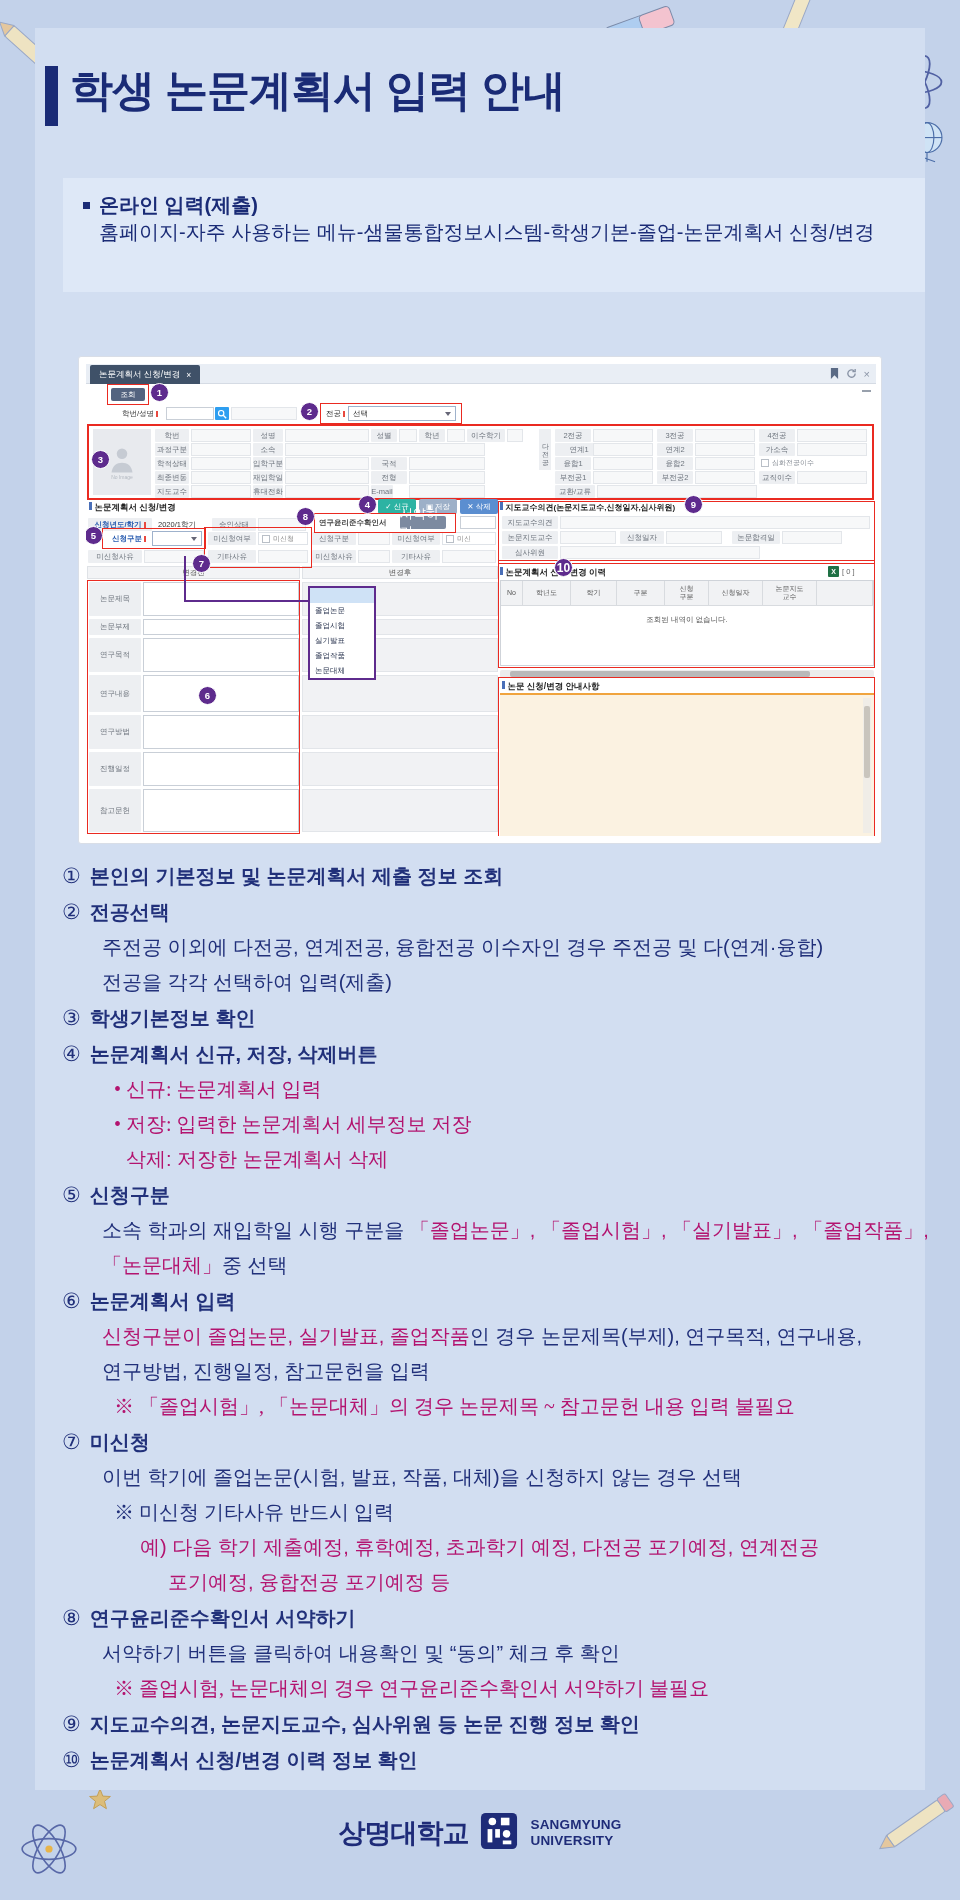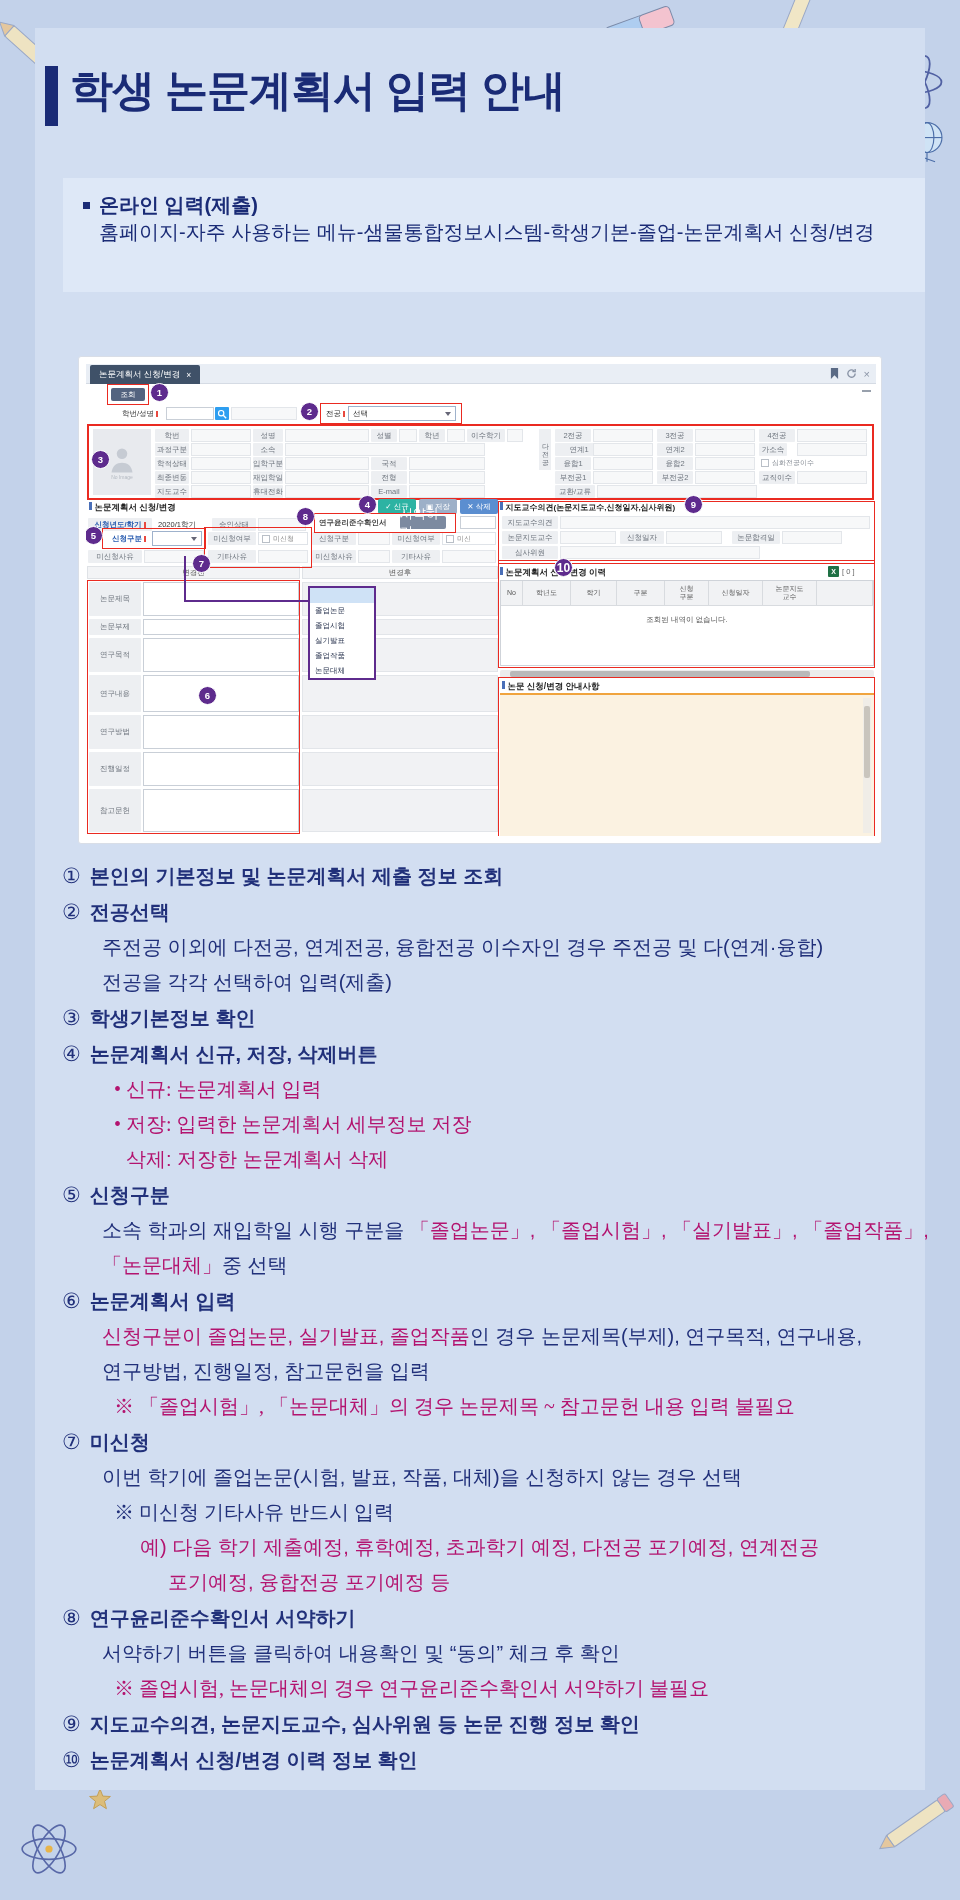--- a/index.html
+++ b/index.html
@@ -235,35 +235,35 @@
         <div class="val" style="left:102px;top:45px;width:60px;"></div>
         <div class="lbl" style="left:164px;top:45px;width:30px;">재입학일</div>
         <div class="val" style="left:196px;top:45px;width:84px;"></div>
         <div class="lbl" style="left:282px;top:45px;width:36px;">전형</div>
         <div class="val" style="left:320px;top:45px;width:76px;"></div>
 
         <div class="lbl" style="left:66px;top:59px;width:34px;">지도교수</div>
         <div class="val" style="left:102px;top:59px;width:60px;"></div>
         <div class="lbl" style="left:164px;top:59px;width:30px;">휴대전화</div>
         <div class="val" style="left:196px;top:59px;width:84px;"></div>
-        <div class="lbl" style="left:282px;top:59px;width:36px;">E-mail</div>
+        <div class="lbl" style="left:282px;top:59px;width:22px;">E-mail</div>
         <div class="val" style="left:320px;top:59px;width:76px;"></div>
 
         <div class="vbar" style="left:450px;top:3px;width:12px;height:41px;writing-mode:vertical-rl;letter-spacing:1px;">다전공</div>
         <div class="lbl" style="left:466px;top:3px;width:36px;">2전공</div>
         <div class="val" style="left:504px;top:3px;width:60px;"></div>
         <div class="lbl" style="left:568px;top:3px;width:36px;">3전공</div>
         <div class="val" style="left:606px;top:3px;width:60px;"></div>
         <div class="lbl" style="left:670px;top:3px;width:36px;">4전공</div>
         <div class="val" style="left:708px;top:3px;width:70px;"></div>
         <div class="lbl" style="left:466px;top:17px;width:48px;">연계1</div>
         <div class="val" style="left:504px;top:17px;width:60px;"></div>
         <div class="lbl" style="left:568px;top:17px;width:36px;">연계2</div>
         <div class="val" style="left:606px;top:17px;width:60px;"></div>
-        <div class="lbl" style="left:670px;top:17px;width:28px;">가소속</div>
+        <div class="lbl" style="left:670px;top:17px;width:36px;">가소속</div>
         <div class="val" style="left:708px;top:17px;width:70px;"></div>
         <div class="lbl" style="left:466px;top:31px;width:36px;">융합1</div>
         <div class="val" style="left:504px;top:31px;width:60px;"></div>
         <div class="lbl" style="left:568px;top:31px;width:36px;">융합2</div>
         <div class="val" style="left:606px;top:31px;width:60px;"></div>
         <div style="position:absolute;left:672px;top:32px;display:flex;align-items:center;font-size:7px;color:#8a9098;">
             <span class="cb"></span>
             <span>심화전공이수</span>
           </div>
         <div class="lbl" style="left:466px;top:45px;width:36px;">부전공1</div>
@@ -440,14 +440,32 @@
       <div class="iline i2"><span class="cn">※ 미신청 기타사유 반드시 입력</span></div>
       <div class="iline i4"><span class="cm">예) 다음 학기 제출예정, 휴학예정, 초과학기 예정, 다전공 포기예정, 연계전공</span></div>
       <div class="iline i5"><span class="cm">포기예정, 융합전공 포기예정 등</span></div>
       <div class="iline"><span class="inum">⑧</span><span class="ititle">연구윤리준수확인서 서약하기</span></div>
       <div class="iline i1"><span class="cn">서약하기 버튼을 클릭하여 내용확인 및 “동의” 체크 후 확인</span></div>
       <div class="iline i2"><span class="cm">※ 졸업시험, 논문대체의 경우 연구윤리준수확인서 서약하기 불필요</span></div>
       <div class="iline"><span class="inum">⑨</span><span class="ititle">지도교수의견, 논문지도교수, 심사위원 등 논문 진행 정보 확인</span></div>
       <div class="iline"><span class="inum">⑩</span><span class="ititle">논문계획서 신청/변경 이력 정보 확인</span></div>
     </div>
 
+  <div class="footer">
+    <span class="logo-kr">상명대학교</span>
+    <span>
+      <svg width="38" height="38" viewBox="0 0 40 40">
+          <rect x="1" y="1" width="38" height="38" rx="5" fill="#1e2b78"></rect>
+          <circle cx="13" cy="10" r="4" fill="#fff"></circle>
+          <rect x="22" y="6" width="9" height="8" fill="#fff"></rect>
+          <rect x="8" y="18" width="5" height="14" fill="#fff"></rect>
+          <rect x="16" y="18" width="5" height="9" fill="#fff"></rect>
+          <circle cx="28" cy="23" r="4" fill="#fff"></circle>
+          <rect x="24" y="30" width="9" height="4" fill="#fff"></rect>
+        </svg>
+    </span>
+    <span class="logo-en">
+      <span>SANGMYUNG</span><br>
+      <span>UNIVERSITY</span>
+    </span>
+  </div>
 
 </div>
 
 </body></html>

